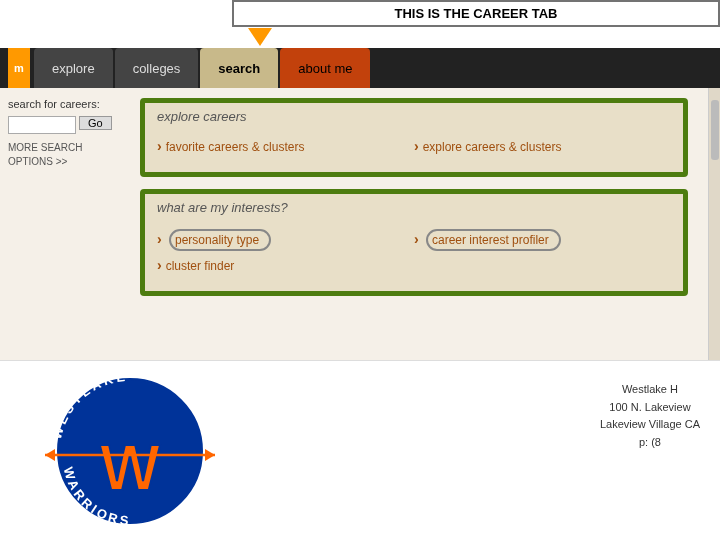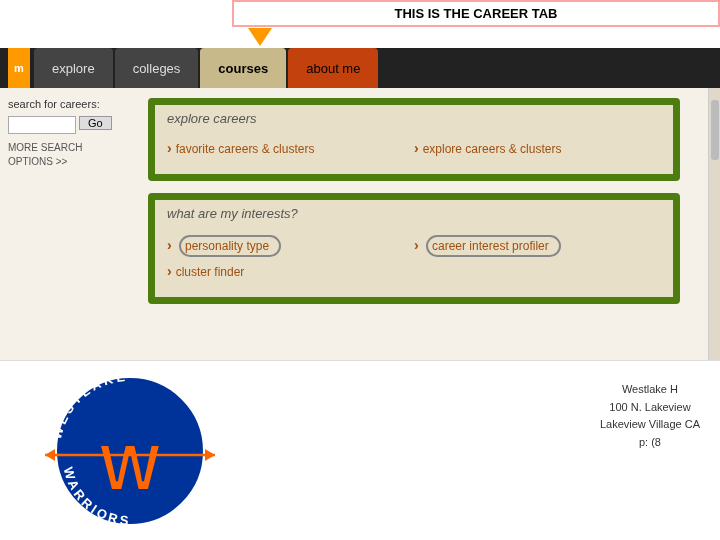--- a/index.html
+++ b/index.html
@@ -12,21 +12,21 @@
       background: #fff;
       position: relative;
     }
 
     
     .career-tab-annotation {
       position: absolute;
       top: 0;
       right: 0;
       background: #fff;
-      border: 2px solid #fca5a5;
+      border: 2px solid #737373;
       padding: 4px 12px;
       font-size: 13px;
       font-weight: bold;
       color: #000;
       z-index: 100;
       left: 200px;
       text-align: center;
       margin-left: 32px;
     }
     .annotation-arrow {
@@ -92,21 +92,21 @@
 
     
     .main-content {
       position: absolute;
       top: 88px;
       left: 0;
       right: 0;
       bottom: 0;
       background: #f5f0e8;
       display: flex;
-      gap: 16px;
+      gap: 8px;
     }
 
     
     .sidebar {
       width: 120px;
       background: #f5f0e8;
       padding: 10px 8px;
       flex-shrink: 0;
     }
     .sidebar-label {
@@ -144,21 +144,21 @@
     
     .right-content {
       flex: 1;
       padding: 10px 12px;
       overflow: hidden;
     }
 
     
     .section-box {
       background: #e8dfc8;
-      border: 7px solid #4d7c0f;
+      border: 5px solid #4d7c0f;
       border-radius: 4px;
       margin-bottom: 12px;
       padding: 0;
     }
     .section-header {
       padding: 6px 12px;
       font-size: 13px;
       font-style: italic;
       color: #555;
       font-weight: normal;
@@ -251,21 +251,21 @@
 <body>
 
 <div class="career-tab-annotation">THIS IS THE CAREER TAB</div>
 <div class="annotation-arrow"></div>
 
 <div class="navbar">
   <div class="nav-home">m</div>
   <div class="nav-tabs">
     <div class="nav-tab">explore</div>
     <div class="nav-tab">colleges</div>
-    <div class="nav-tab active">courses</div>
+    <div class="nav-tab active">search</div>
     <div class="nav-tab about-me">about me</div>
   </div>
 </div>
 
 <div class="main-content">
 
   <div class="sidebar">
     <div class="sidebar-label">search for careers:</div>
     <div class="sidebar-search">
       <input type="text" style="">

